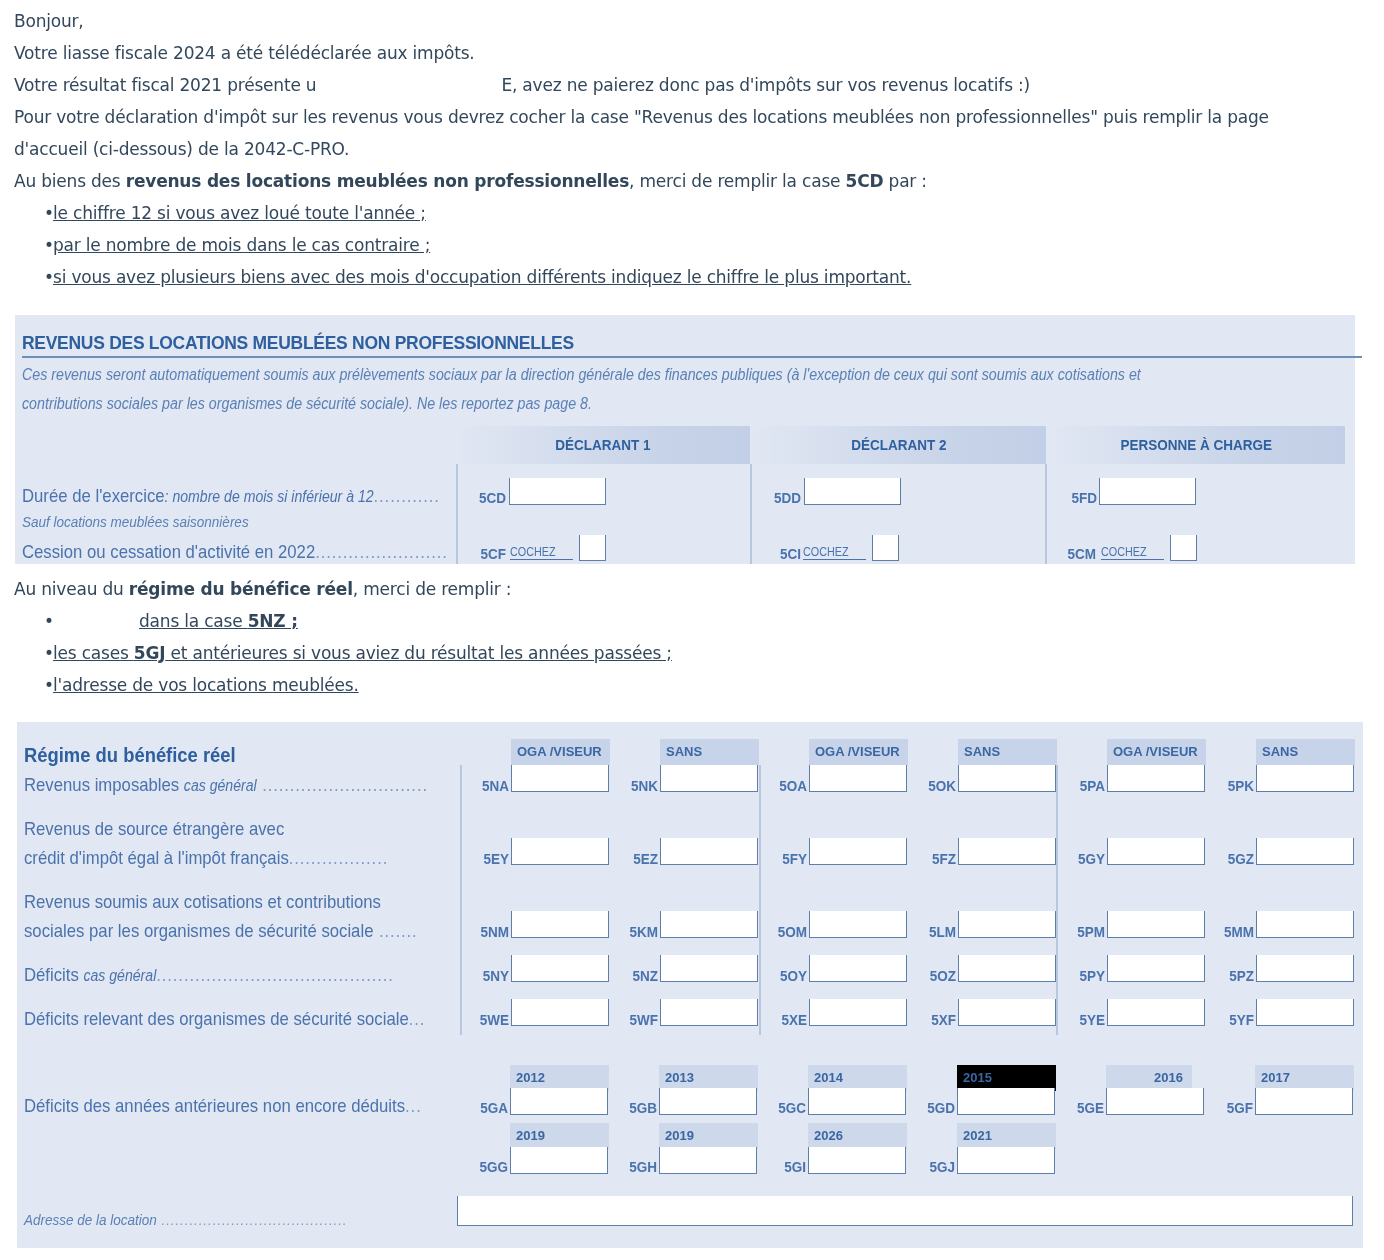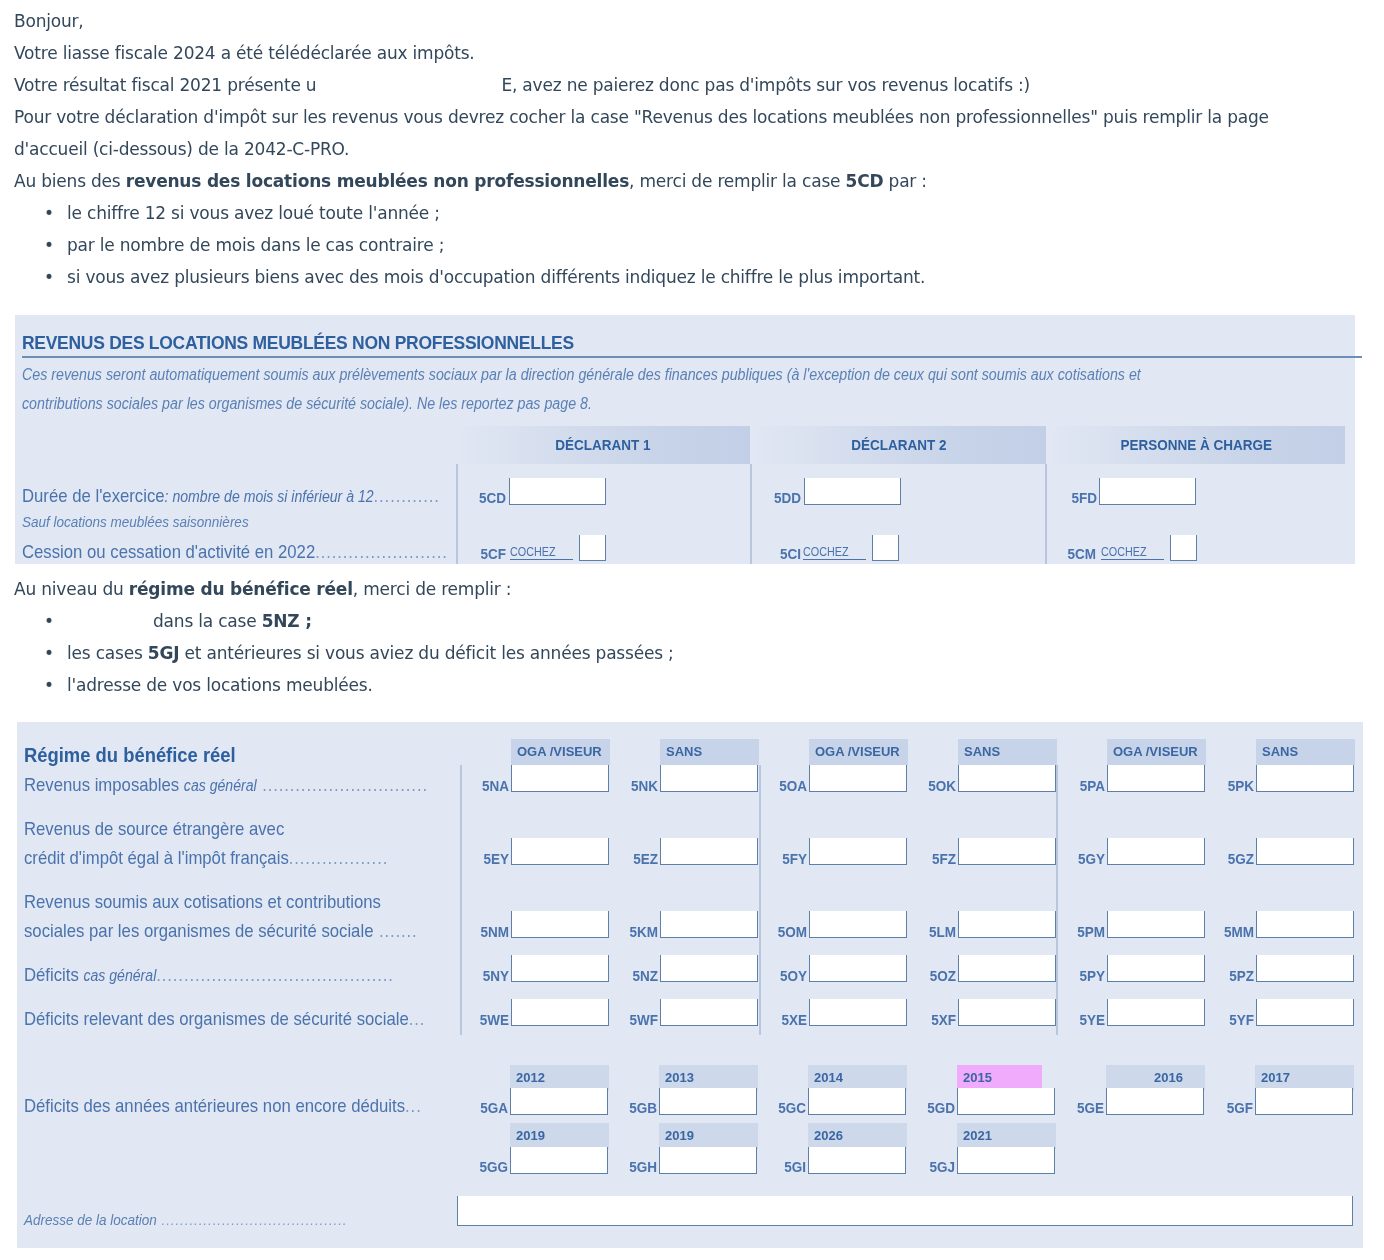--- a/index.html
+++ b/index.html
@@ -4,21 +4,21 @@
 <style>
   * { box-sizing: border-box; margin: 0; padding: 0; }
   html, body { width: 1384px; height: 1260px; background: #ffffff; overflow: hidden; }
   body { font-family: "DejaVu Sans", sans-serif; color: #33475b; position: relative; }
 
   .txt { position: absolute; left: 14px; font-size: 17px; line-height: 22px; color: #33475b; white-space: nowrap; letter-spacing: -0.2px; }
   .txt b { font-weight: bold; }
   .redact { display: inline-block; width: 185px; }
   .bullet { position: absolute; left: 46px; font-size: 17px; line-height: 22px; color: #33475b; white-space: nowrap; letter-spacing: -0.2px; }
   .bullet::before { content: "\2022"; position: absolute; left: -2px; }
-  .bullet span.bt { position: relative; left: 21px; }
+  .bullet span.bt { position: relative; left: 7px; text-decoration: underline; }
   .gap { display: inline-block; width: 86px; }
 
   
   .panel { position: absolute; background: #e1e7f3; }
   .ftitle { position: absolute; font-family: "Liberation Sans", sans-serif; font-weight: bold; color: #2e5f9e; font-size: 19px; letter-spacing: -0.3px; transform: scaleX(0.92); transform-origin: left; white-space: nowrap; }
   .rule { position: absolute; height: 2px; background: #6e8fb5; }
   .intro { position: absolute; font-family: "Liberation Sans", sans-serif; font-style: italic; color: #5a80b5; font-size: 16px; line-height: 29px; white-space: nowrap; transform: scaleX(0.89); transform-origin: left; }
 
   .colhead { position: absolute; height: 38px; background: linear-gradient(to right, #e1e7f3 0%, #c7d3e8 70%, #c2cfe6 100%); font-family: "Liberation Sans", sans-serif; font-weight: bold; color: #2e5f9e; font-size: 15px; line-height: 38px; text-align: center; }
   .colhead span { display: inline-block; transform: scaleX(0.9); }
@@ -78,21 +78,21 @@
 <div class="box" style="left:579px; top:535px; width:27px; height:26px;"></div>
 <div class="code" style="left:761px; top:545px;">5CI</div>
 <div class="cochez" style="left:803px; top:545px;">COCHEZ</div>
 <div class="box" style="left:872px; top:535px; width:27px; height:26px;"></div>
 <div class="code" style="left:1056px; top:545px;">5CM</div>
 <div class="cochez" style="left:1101px; top:545px;">COCHEZ</div>
 <div class="box" style="left:1170px; top:535px; width:27px; height:26px;"></div>
 
 <div class="txt" style="top:578px"><span>Au niveau du </span><b>régime du bénéfice réel</b><span>, merci de remplir :</span></div>
 <div class="bullet" style="top:610px"><span class="bt"><span class="gap"></span><span>dans la case </span><b>5NZ ;</b></span></div>
-<div class="bullet" style="top:642px"><span class="bt"><span>les cases </span><b>5GJ</b><span> et antérieures si vous aviez du déficit les années passées ;</span></span></div>
+<div class="bullet" style="top:642px"><span class="bt"><span>les cases </span><b>5GJ</b><span> et antérieures si vous aviez du résultat les années passées ;</span></span></div>
 <div class="bullet" style="top:674px"><span class="bt">l'adresse de vos locations meublées.</span></div>
 
 <div class="panel" style="left:17px; top:722px; width:1346px; height:526px;"></div>
 <div class="rbtitle" style="left:24px; top:744px;">Régime du bénéfice réel</div>
 
 <div class="vline" style="left:460px; top:765px; height:270px;"></div>
 <div class="vline" style="left:759px; top:765px; height:270px;"></div>
 <div class="vline" style="left:1056px; top:765px; height:270px;"></div>
 
 <div id="reel-grid"></div>
@@ -177,24 +177,24 @@
 <div class="box" style="left:1256px; top:999px; width:98px; height:27px;"></div>
 <div class="subhead" style="left:510px; top:1065px; width:99px; background:#cdd8ea;">2012</div>
 <div class="code" style="left:468px; top:1099px;">5GA</div>
 <div class="box" style="left:510px; top:1088px; width:98px; height:27px;"></div>
 <div class="subhead" style="left:659px; top:1065px; width:99px; background:#cdd8ea;">2013</div>
 <div class="code" style="left:617px; top:1099px;">5GB</div>
 <div class="box" style="left:659px; top:1088px; width:98px; height:27px;"></div>
 <div class="subhead" style="left:808px; top:1065px; width:99px; background:#cdd8ea;">2014</div>
 <div class="code" style="left:766px; top:1099px;">5GC</div>
 <div class="box" style="left:808px; top:1088px; width:98px; height:27px;"></div>
-<div class="subhead" style="left:957px; top:1065px; width:85px; background:#f0abfc;">2015</div>
+<div class="subhead" style="left:957px; top:1065px; width:99px; background:#000000;">2015</div>
 <div class="code" style="left:915px; top:1099px;">5GD</div>
 <div class="box" style="left:957px; top:1088px; width:98px; height:27px;"></div>
-<div class="subhead" style="left:1106px; top:1065px; width:99px; background:#cdd8ea;padding-left:48px;">2016</div>
+<div class="subhead" style="left:1106px; top:1065px; width:86px; background:#cdd8ea;padding-left:48px;">2016</div>
 <div class="code" style="left:1064px; top:1099px;">5GE</div>
 <div class="box" style="left:1106px; top:1088px; width:98px; height:27px;"></div>
 <div class="subhead" style="left:1255px; top:1065px; width:99px; background:#cdd8ea;">2017</div>
 <div class="code" style="left:1213px; top:1099px;">5GF</div>
 <div class="box" style="left:1255px; top:1088px; width:98px; height:27px;"></div>
 <div class="subhead" style="left:510px; top:1123px; width:99px; background:#cdd8ea;">2019</div>
 <div class="code" style="left:468px; top:1158px;">5GG</div>
 <div class="box" style="left:510px; top:1147px; width:98px; height:27px;"></div>
 <div class="subhead" style="left:659px; top:1123px; width:99px; background:#cdd8ea;">2019</div>
 <div class="code" style="left:617px; top:1158px;">5GH</div>

